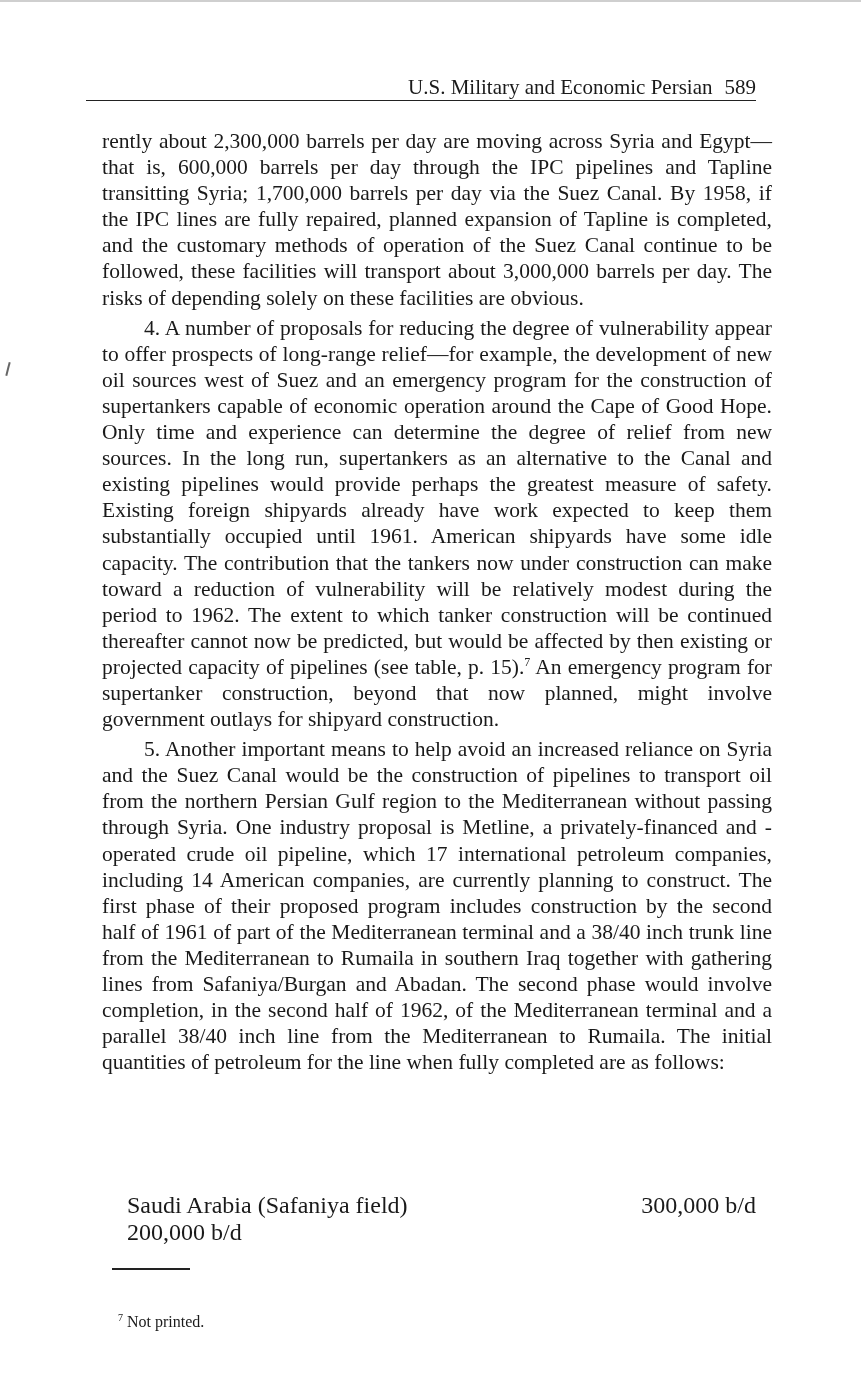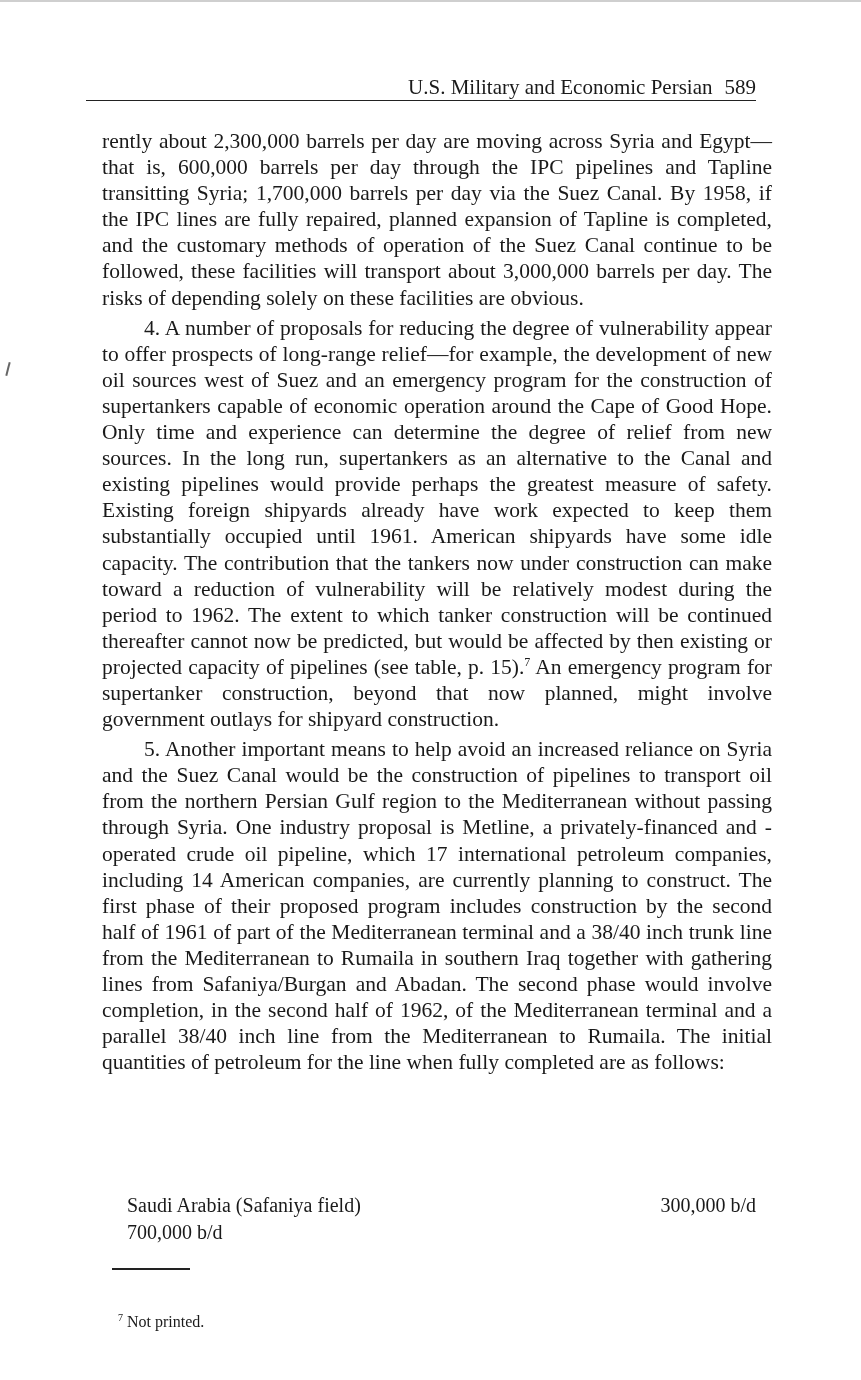--- a/index.html
+++ b/index.html
@@ -8,21 +8,21 @@
   .topline { position: absolute; left: 0; top: 0; width: 861px; height: 2px; background: #cfcfcf; }
   .header { position: absolute; left: 86px; top: 74px; width: 670px; height: 26px;
             border-bottom: 1.5px solid #222; }
   .header-inner { position: absolute; right: 0; top: 0; font-size: 21px; line-height: 26px; white-space: nowrap; }
   .header-inner .num { margin-left: 12px; }
   .margin-mark { position: absolute; left: 7px; top: 362px; width: 2px; height: 14px; background: #666;
                  transform: rotate(14deg); }
   .text { position: absolute; left: 86px; top: 128px; width: 670px; font-size: 21.5px; line-height: 26.1px; margin-left: 16px; }
   .text p { margin: 0 0 4px 0; text-align: justify; }
   .text p.indent { text-indent: 42px; }
-  .table { position: absolute; left: 127px; top: 1192px; width: 629px; font-size: 20px; line-height: 26.5px; }
+  .table { position: absolute; left: 127px; top: 1192px; width: 629px; font-size: 24px; line-height: 26.5px; }
   .trow { display: flex; justify-content: space-between; }
   .fnrule { position: absolute; left: 112px; top: 1268px; width: 78px; height: 1.5px; background: #222; }
   .footnote { position: absolute; left: 118px; top: 1312px; font-size: 16px; line-height: 20px; }
   sup { font-size: 12px; vertical-align: 8px; line-height: 0; }
   .footnote sup { font-size: 10px; vertical-align: 6px; }
 </style>
 </head>
 <body>
 
 <div class="topline"></div>
@@ -40,20 +40,20 @@
   <p class="indent"><span>4. A number of proposals for reducing the degree of vulnerability appear to offer prospects of long-range relief—for example, the development of new oil sources west of Suez and an emergency program for the construction of supertankers capable of economic operation around the Cape of Good Hope. Only time and experience can determine the degree of relief from new sources. In the long run, supertankers as an alternative to the Canal and existing pipelines would provide perhaps the greatest measure of safety. Existing foreign shipyards already have work expected to keep them substantially occupied until 1961. American shipyards have some idle capacity. The contribution that the tankers now under construction can make toward a reduction of vulnerability will be relatively modest during the period to 1962. The extent to which tanker construction will be continued thereafter cannot now be predicted, but would be affected by then existing or projected capacity of pipelines (see table, p. 15).</span><sup>7</sup><span> An emergency program for supertanker construction, beyond that now planned, might involve government outlays for shipyard construction.</span></p>
   <p class="indent">5. Another important means to help avoid an increased reliance on Syria and the Suez Canal would be the construction of pipelines to transport oil from the northern Persian Gulf region to the Mediterranean without passing through Syria. One industry proposal is Metline, a privately-financed and -operated crude oil pipeline, which 17 international petroleum companies, including 14 American companies, are currently planning to construct. The first phase of their proposed program includes construction by the second half of 1961 of part of the Mediterranean terminal and a 38/40 inch trunk line from the Mediterranean to Rumaila in southern Iraq together with gathering lines from Safaniya/Burgan and Abadan. The second phase would involve completion, in the second half of 1962, of the Mediterranean terminal and a parallel 38/40 inch line from the Mediterranean to Rumaila. The initial quantities of petroleum for the line when fully completed are as follows:</p>
 </div>
 
 <div class="table">
   <div class="trow">
     <span>Saudi Arabia (Safaniya field)</span>
     <span>300,000 b/d</span>
   </div>
   <div class="trow">
-    <span>700,000 b/d</span>
+    <span>200,000 b/d</span>
   </div>
 </div>
 
 <div class="fnrule"></div>
 <div class="footnote">
   <sup>7</sup>&nbsp;<span>Not printed.</span>
 </div>
 
 </body></html>

